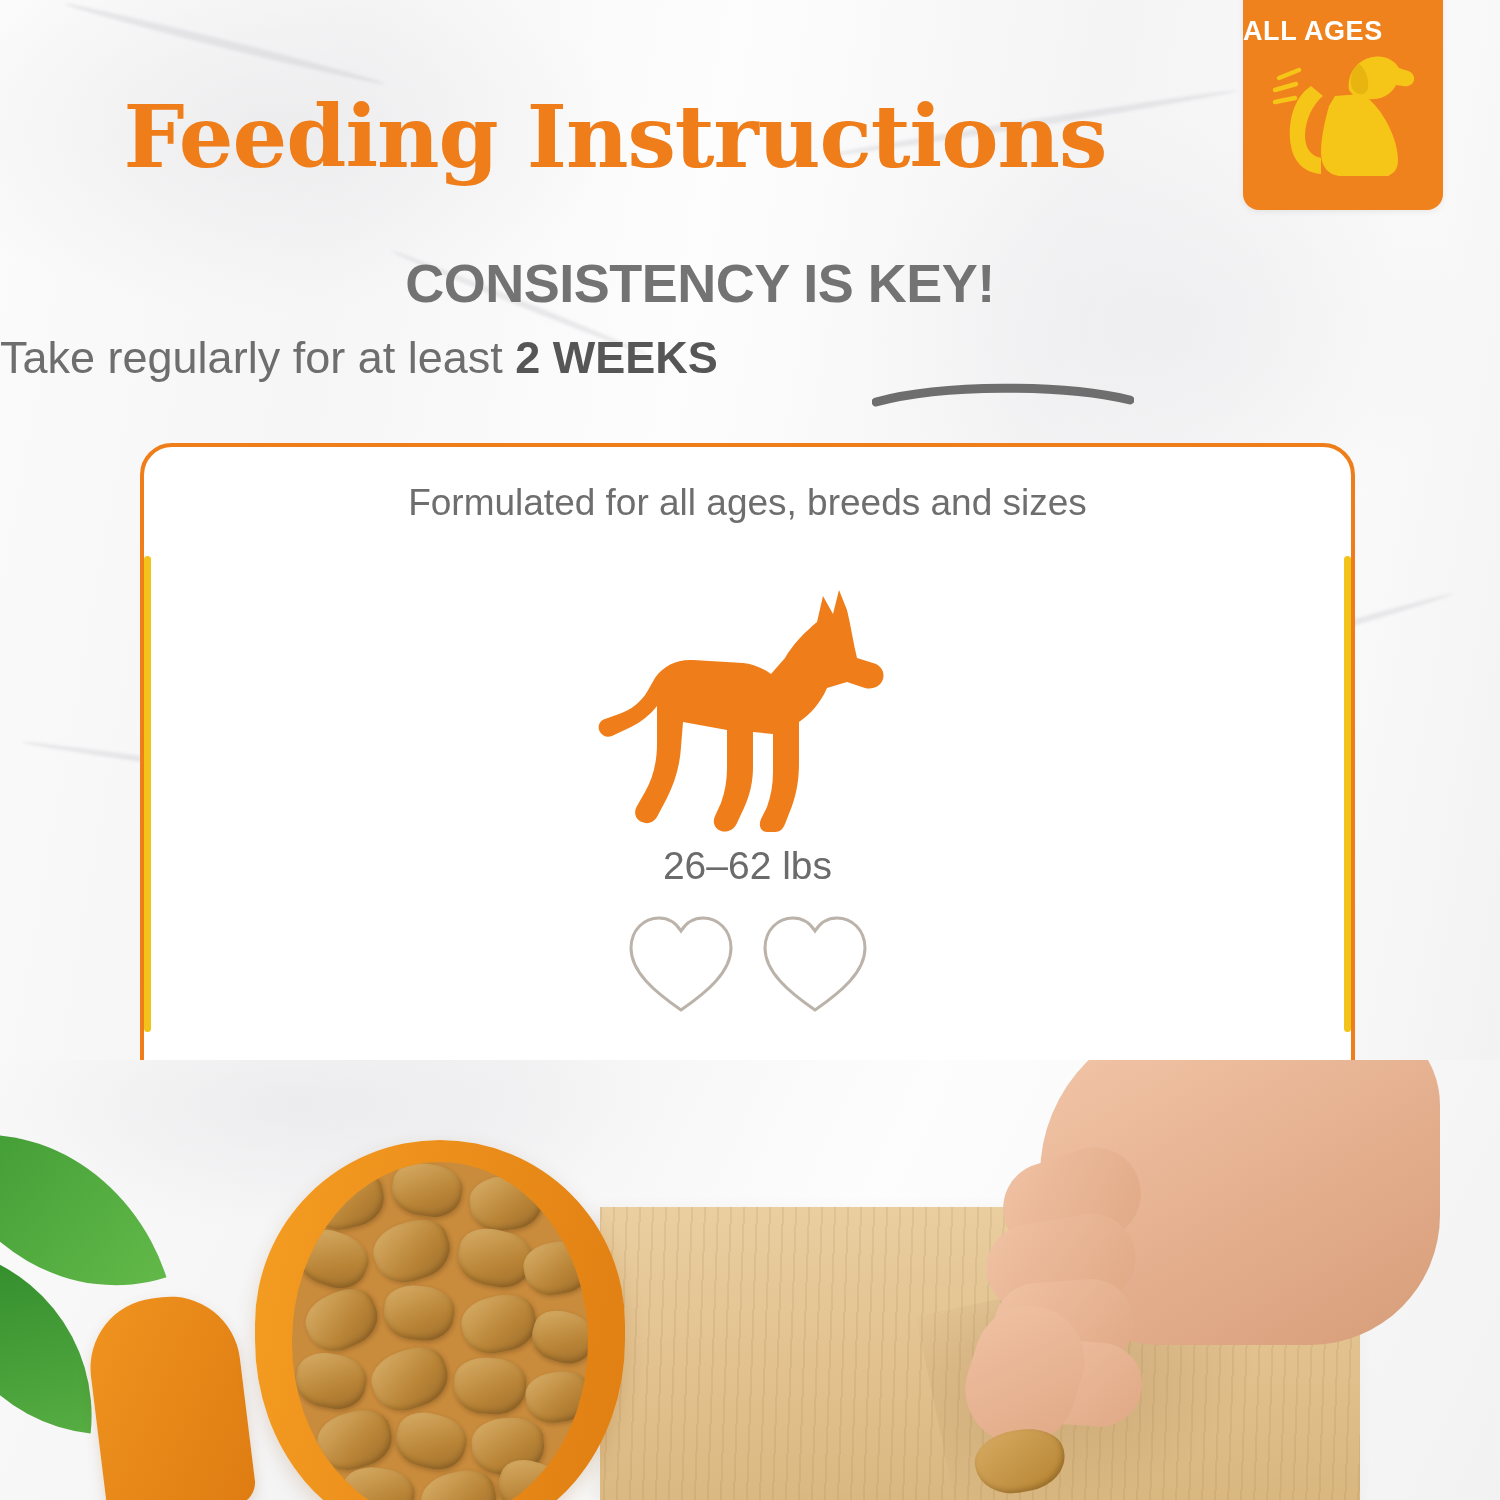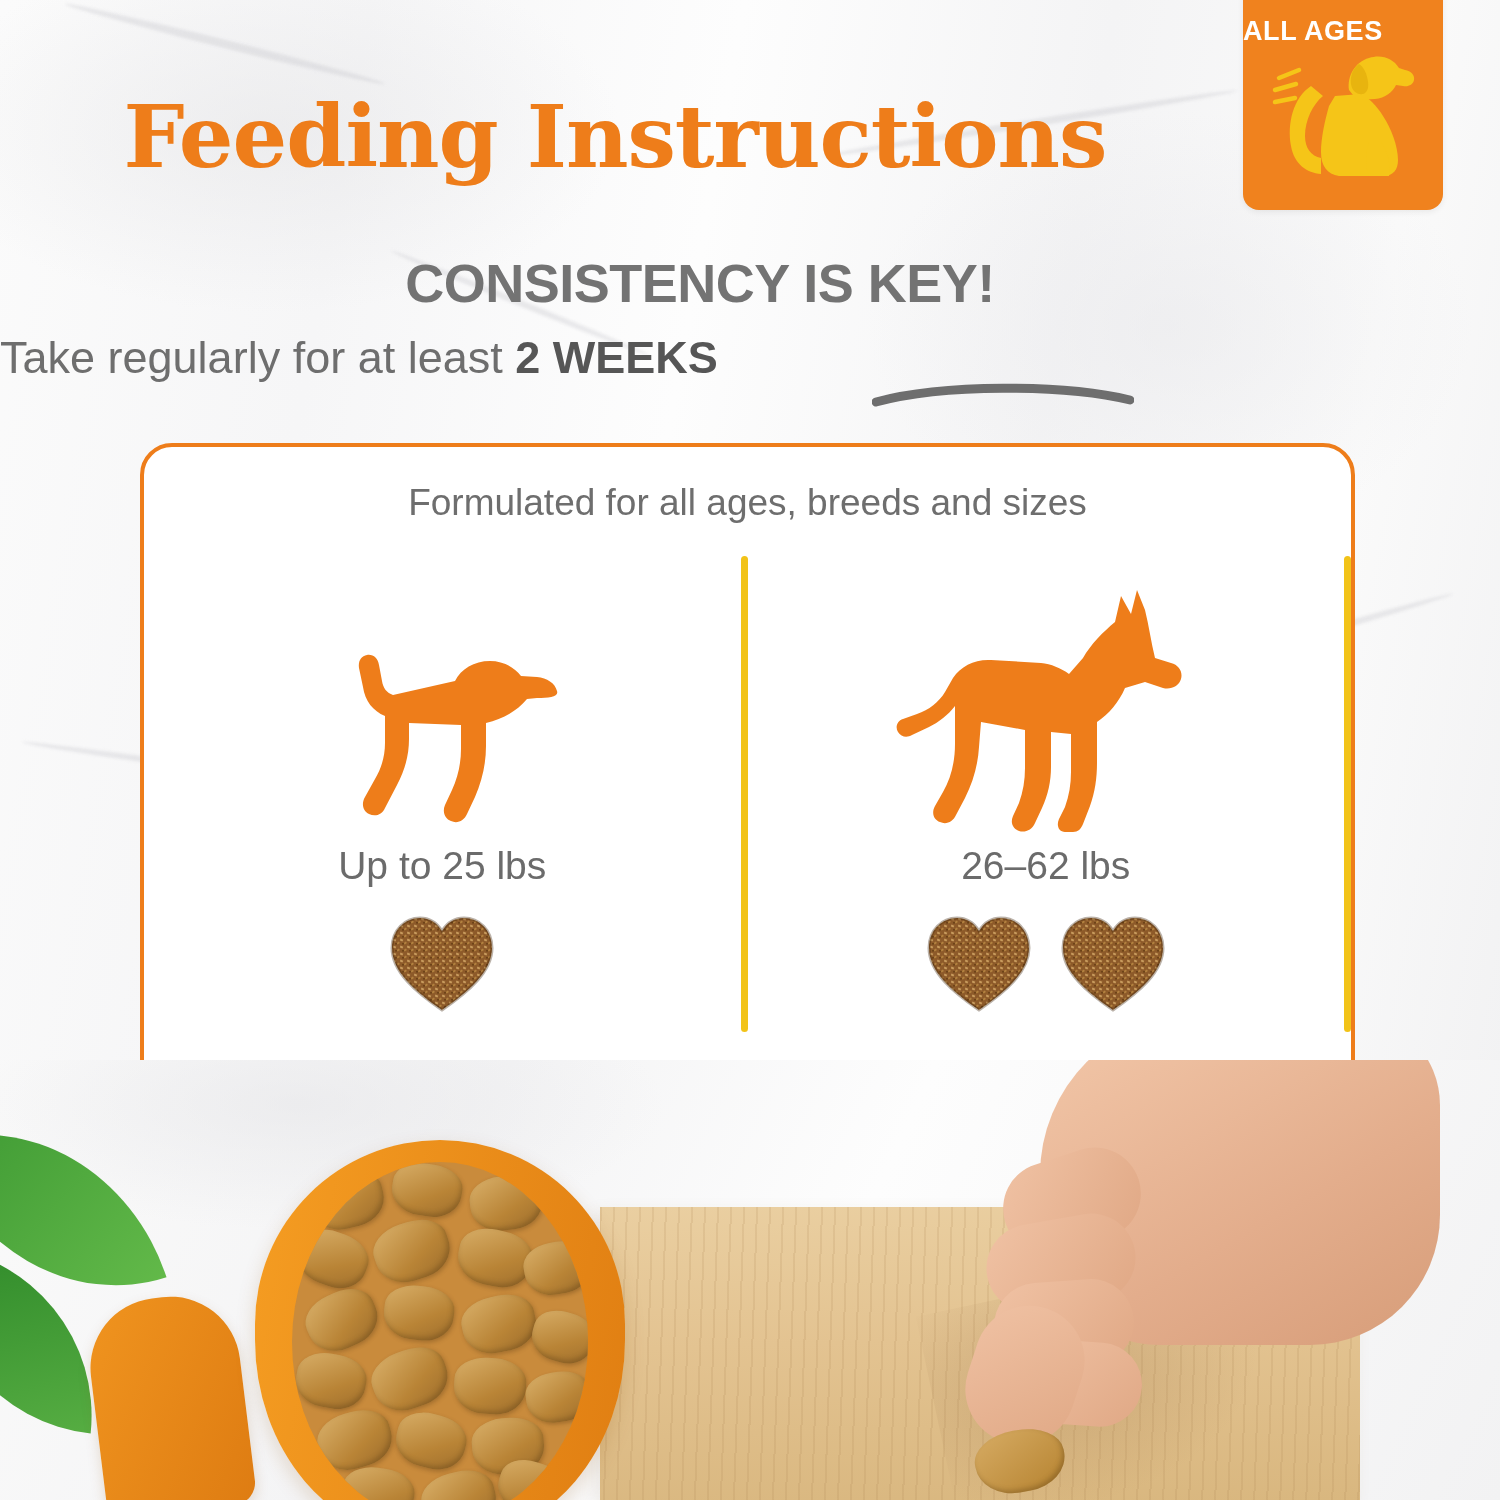--- a/index.html
+++ b/index.html
@@ -194,52 +194,20 @@
 </div>
 <svg id="tagline-swoosh" width="262" height="26" viewBox="0 0 262 26">
   <path d="M4 20 C70 2 192 2 258 18" stroke="#6E6E6E" stroke-width="9" fill="none" stroke-linecap="round"></path>
 </svg>
 
 <div id="card">
   <div id="card-note">Formulated for all ages, breeds and sizes</div>
 
   <div id="columns">
 
-    <div class="col">
-      <div class="dog-wrap">
-        <svg width="242" height="185" viewBox="0 0 242 185">
-          <path fill="#EE7D1A" d="M236 44 C234 36 226 31 216 30 L200 29
-            C193 20 182 14 169 14 C153 14 140 22 134 34
-            L72 48 C66 46 62 41 61 34 L58 18 C57 11 52 7 46 8 C40 9 37 14 38 21
-            L42 40 C44 54 52 64 64 69 L64 96 C64 110 60 122 54 132
-            L44 150 C40 157 42 164 48 167 C54 170 61 168 64 161 L76 138
-            C84 123 88 108 88 92 L88 76 L140 78 L140 102
-            C140 116 137 130 131 143 L124 158 C121 165 124 172 130 174
-            C136 177 143 174 146 167 L154 150 C161 134 165 117 165 99
-            L165 76 C182 72 196 64 206 52 L216 51 C228 51 238 50 236 44 Z"></path>
-        </svg>
-      </div>
-      <div class="size-label">Up to 25 lbs</div>
-      <div class="kibble-row">
-        <div class="kibble">
-          <svg width="112" height="104" viewBox="0 0 112 104">
-            <defs>
-              <pattern id="sp1" width="7" height="7" patternUnits="userSpaceOnUse">
-                <rect width="7" height="7" fill="#8d5a29"></rect>
-                <rect x="0" y="1" width="3" height="2" fill="#c79a5c" transform="rotate(25 1.5 2)"></rect>
-                <rect x="4" y="4" width="2.6" height="1.8" fill="#b3823f" transform="rotate(-35 5.3 4.9)"></rect>
-                <rect x="2" y="5" width="2" height="1.6" fill="#6d4318"></rect>
-              </pattern>
-            </defs>
-            <path fill="url(#sp1)" d="M56 100 C30 82 6 62 6 38 C6 20 19 8 34 8 C44 8 51 13 56 21 C61 13 68 8 78 8 C93 8 106 20 106 38 C106 62 82 82 56 100 Z"></path>
-            <path fill="none" stroke="rgba(60,35,10,.35)" stroke-width="3" d="M56 100 C30 82 6 62 6 38 C6 20 19 8 34 8 C44 8 51 13 56 21 C61 13 68 8 78 8 C93 8 106 20 106 38 C106 62 82 82 56 100 Z"></path>
-          </svg>
-        </div>
-      </div>
-    </div>
 
     <div class="divider"></div>
 
     <div class="col">
       <div class="dog-wrap">
         <svg width="306" height="250" viewBox="0 0 306 250">
           <path fill="#EE7D1A" d="M244 8 L238 32 L228 14 L222 40
             C210 50 198 62 190 76 L176 92 C168 86 158 82 148 81
             L98 78 C82 77 68 84 60 96 L52 110
             C46 120 36 128 24 132 L10 137 C4 139 2 145 5 150 C8 155 14 156 19 153

